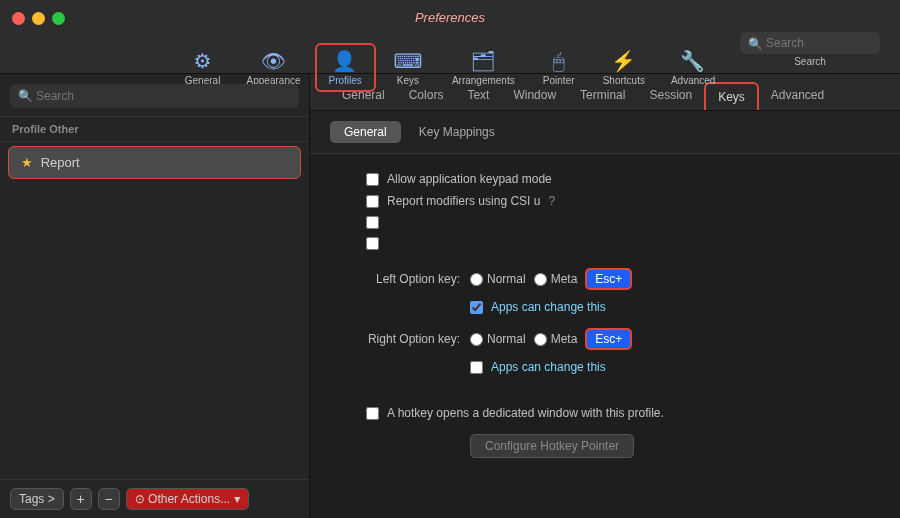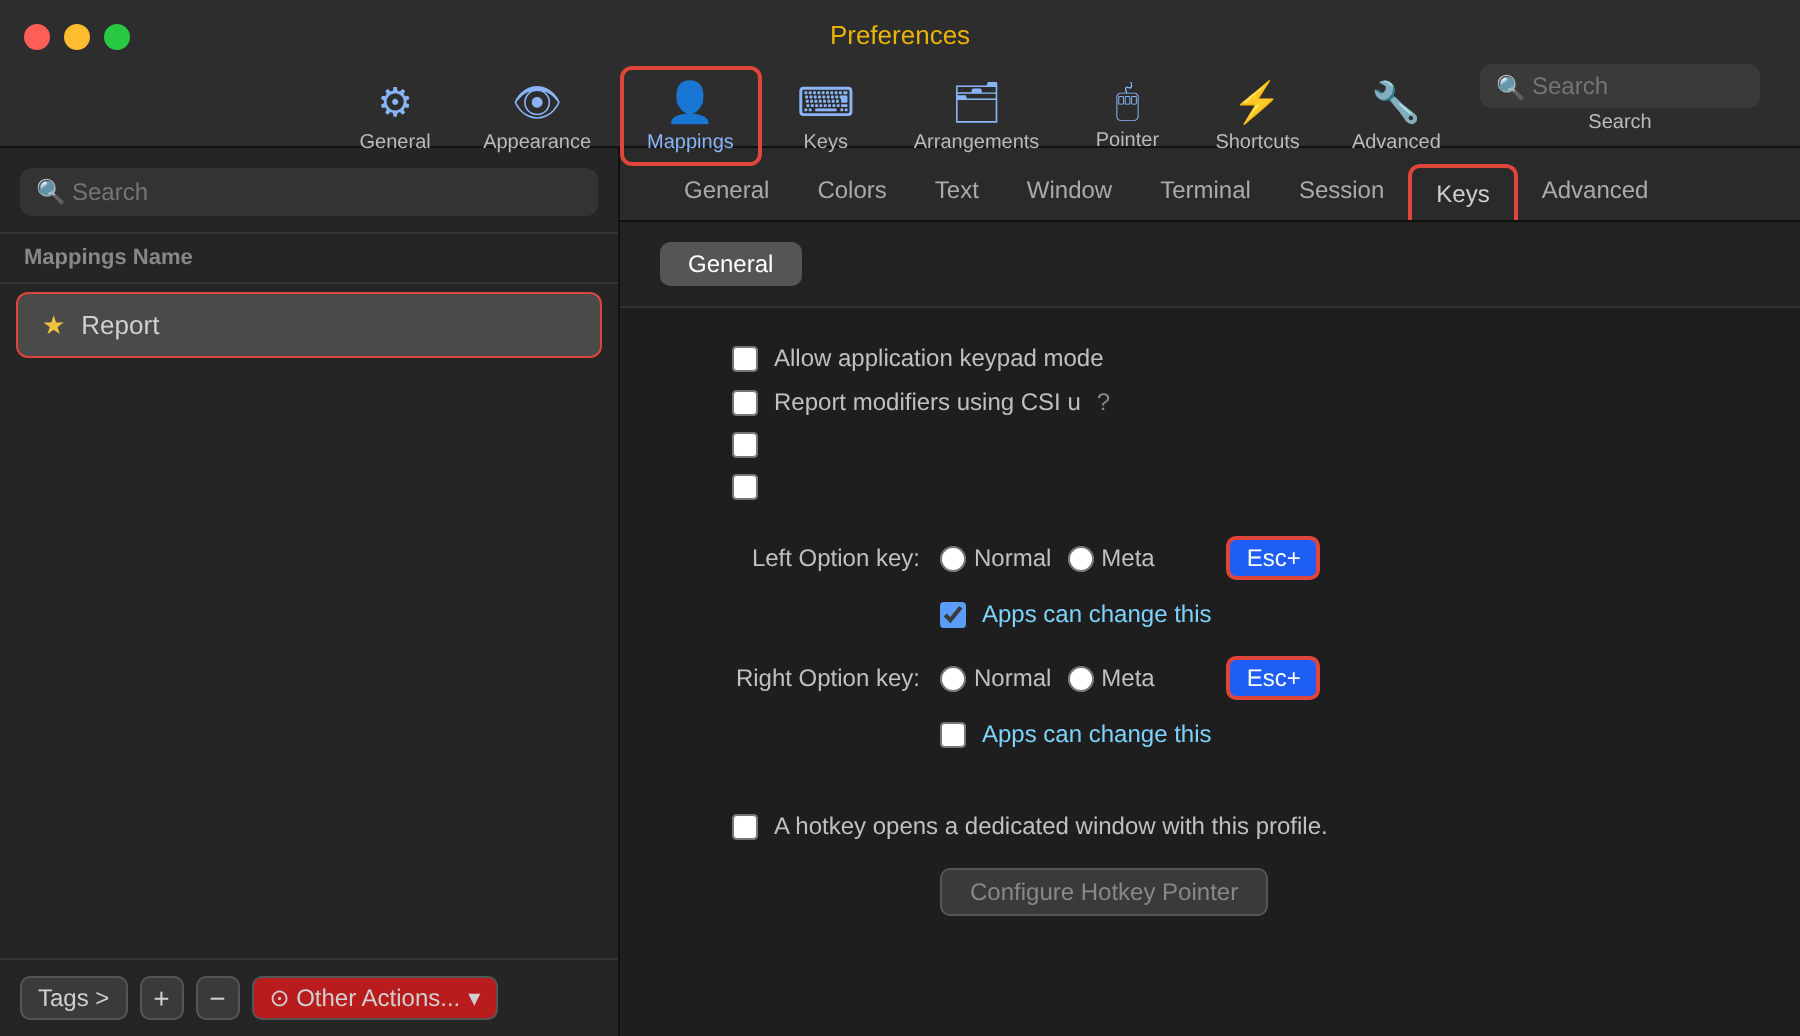--- a/index.html
+++ b/index.html
@@ -33,23 +33,24 @@
       width: 13px;
       height: 13px;
       border-radius: 50%;
     }
     .tl-red { background: #ff5f57; }
     .tl-yellow { background: #febc2e; }
     .tl-green { background: #28c840; }
 
     .window-title {
       font-size: 13px;
-      color: #eab308;
+      color: #fca5a5;
       margin-top: 10px;
-      margin-bottom: 8px;
+      margin-bottom: 18px;
+      font-style: italic;
     }
 
     .toolbar {
       display: flex;
       align-items: center;
       gap: 2px;
       padding: 0 100px;
     }
 
     .toolbar-item {
@@ -344,21 +345,20 @@
       color: #c0c0c0;
     }
     .esc-btn {
       background: #1e5ef5;
       color: #fff;
       border: 2px solid #e0453b;
       border-radius: 5px;
       padding: 2px 8px;
       font-size: 12px;
       cursor: pointer;
-      margin-left: 28px;
     }
     .apps-change-row {
       display: flex;
       align-items: center;
       margin-bottom: 14px;
       padding-left: 130px;
       gap: 8px;
     }
     .apps-change-row input[type="checkbox"] {
       width: 13px;
@@ -404,21 +404,21 @@
   <div class="toolbar-item">
         <div class="toolbar-icon">⚙</div>
         <div class="toolbar-label">General</div>
       </div>
       <div class="toolbar-item">
         <div class="toolbar-icon">👁</div>
         <div class="toolbar-label">Appearance</div>
       </div>
       <div class="toolbar-item active">
         <div class="toolbar-icon">👤</div>
-        <div class="toolbar-label">Mappings</div>
+        <div class="toolbar-label">Profiles</div>
       </div>
       <div class="toolbar-item">
         <div class="toolbar-icon">⌨</div>
         <div class="toolbar-label">Keys</div>
       </div>
       <div class="toolbar-item">
         <div class="toolbar-icon">🗂</div>
         <div class="toolbar-label">Arrangements</div>
       </div>
       <div class="toolbar-item">
@@ -445,21 +445,21 @@
 
 <div class="main-content">
 
   <div class="sidebar">
     <div class="sidebar-search">
       <div class="sidebar-search-wrap">
         <span class="sidebar-search-icon">🔍</span>
         <input class="sidebar-search-input" type="text" placeholder="Search" style="">
       </div>
     </div>
-    <div class="profile-list-header">Mappings Name</div>
+    <div class="profile-list-header">Profile Other</div>
     <div class="profile-item selected">
       <span class="profile-star">★</span>
       <span class="profile-name">Report</span>
     </div>
     <div class="sidebar-footer">
       <button class="tags-btn">Tags &gt;</button>
       <button class="add-btn">+</button>
       <button class="remove-btn">−</button>
       <button class="other-actions-btn">
         <span>⊙ Other Actions...</span>
@@ -474,20 +474,21 @@
         <div class="profile-tab">Colors</div>
         <div class="profile-tab">Text</div>
         <div class="profile-tab">Window</div>
         <div class="profile-tab">Terminal</div>
         <div class="profile-tab">Session</div>
         <div class="profile-tab active-tab">Keys</div>
         <div class="profile-tab">Advanced</div>
       </div>
     <div class="sub-tabs" id="sub-tabs-container">
     <div class="sub-tab active-sub">General</div>
+        <div class="sub-tab">Key Mappings</div>
       </div>
     <div class="settings-content">
 
       <div id="checkboxes-container">
           <div class="checkbox-row">
             <input type="checkbox" id="cb_app_keypad" style="">
             <label class="checkbox-label" for="cb_app_keypad">Allow application keypad mode</label>
           </div>
           <div class="checkbox-row">
             <input type="checkbox" id="cb_report_modifiers" style="">

